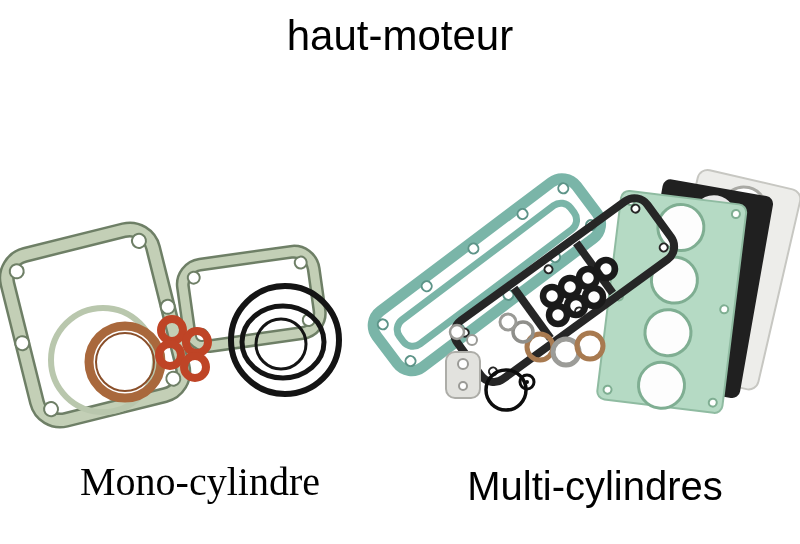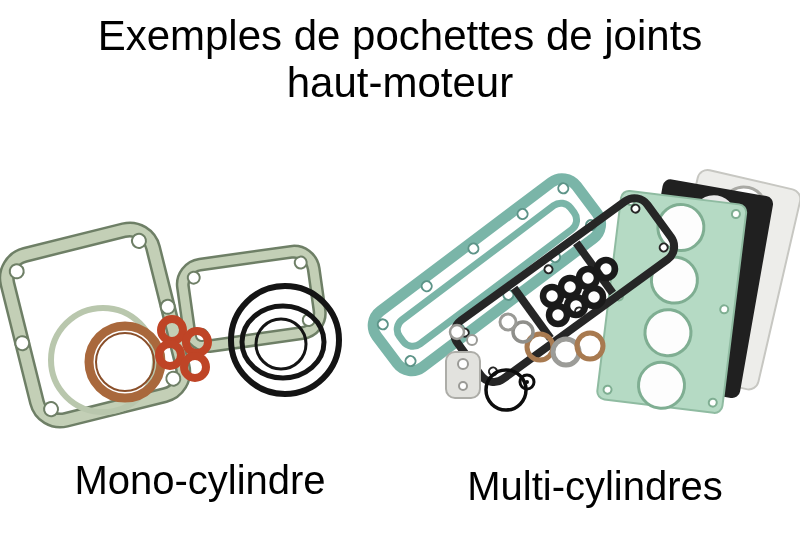--- a/index.html
+++ b/index.html
@@ -31,28 +31,27 @@
     top: 0;
     left: 0;
   }
   .caption {
     position: absolute;
     font-size: 40px;
     font-weight: 400;
     text-align: center;
     color: #000000;
   }
-  .caption-mono  { left: 0px;   width: 400px; top: 458px; }
+  .caption-mono  { left: 0px;   width: 400px; top: 458px; font-family: Liberation Serif, serif; }
   .caption-multi { left: 395px; width: 400px; top: 464px; }
 </style>
 </head>
 <body>
 
 <div class="title">
-  <div>Exemples de pochettes de joints</div>
   <div>haut-moteur</div>
 </div>
 
 <svg class="illustration" width="800" height="544" viewBox="0 0 800 544">
 
   <g>
 
     <g transform="rotate(-14 95 325)">
       <rect x="20" y="240" width="150" height="170" rx="24" fill="none" stroke="#6e7f66" stroke-width="16"></rect>
       <rect x="20" y="240" width="150" height="170" rx="24" fill="none" stroke="#c3cfb6" stroke-width="11"></rect>

